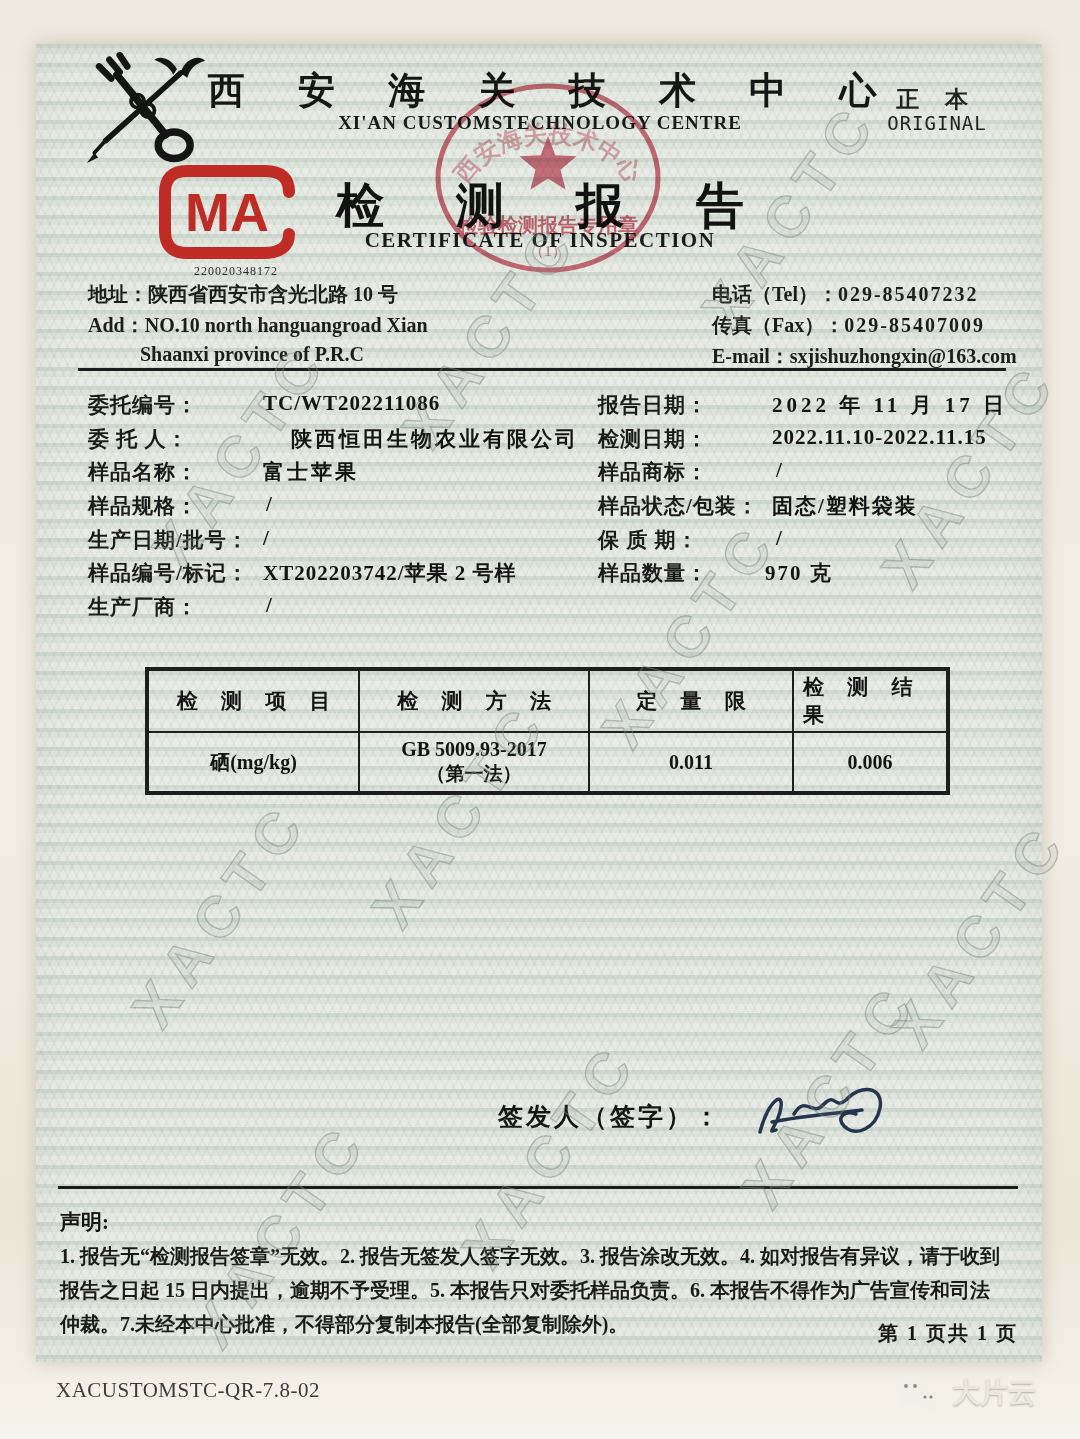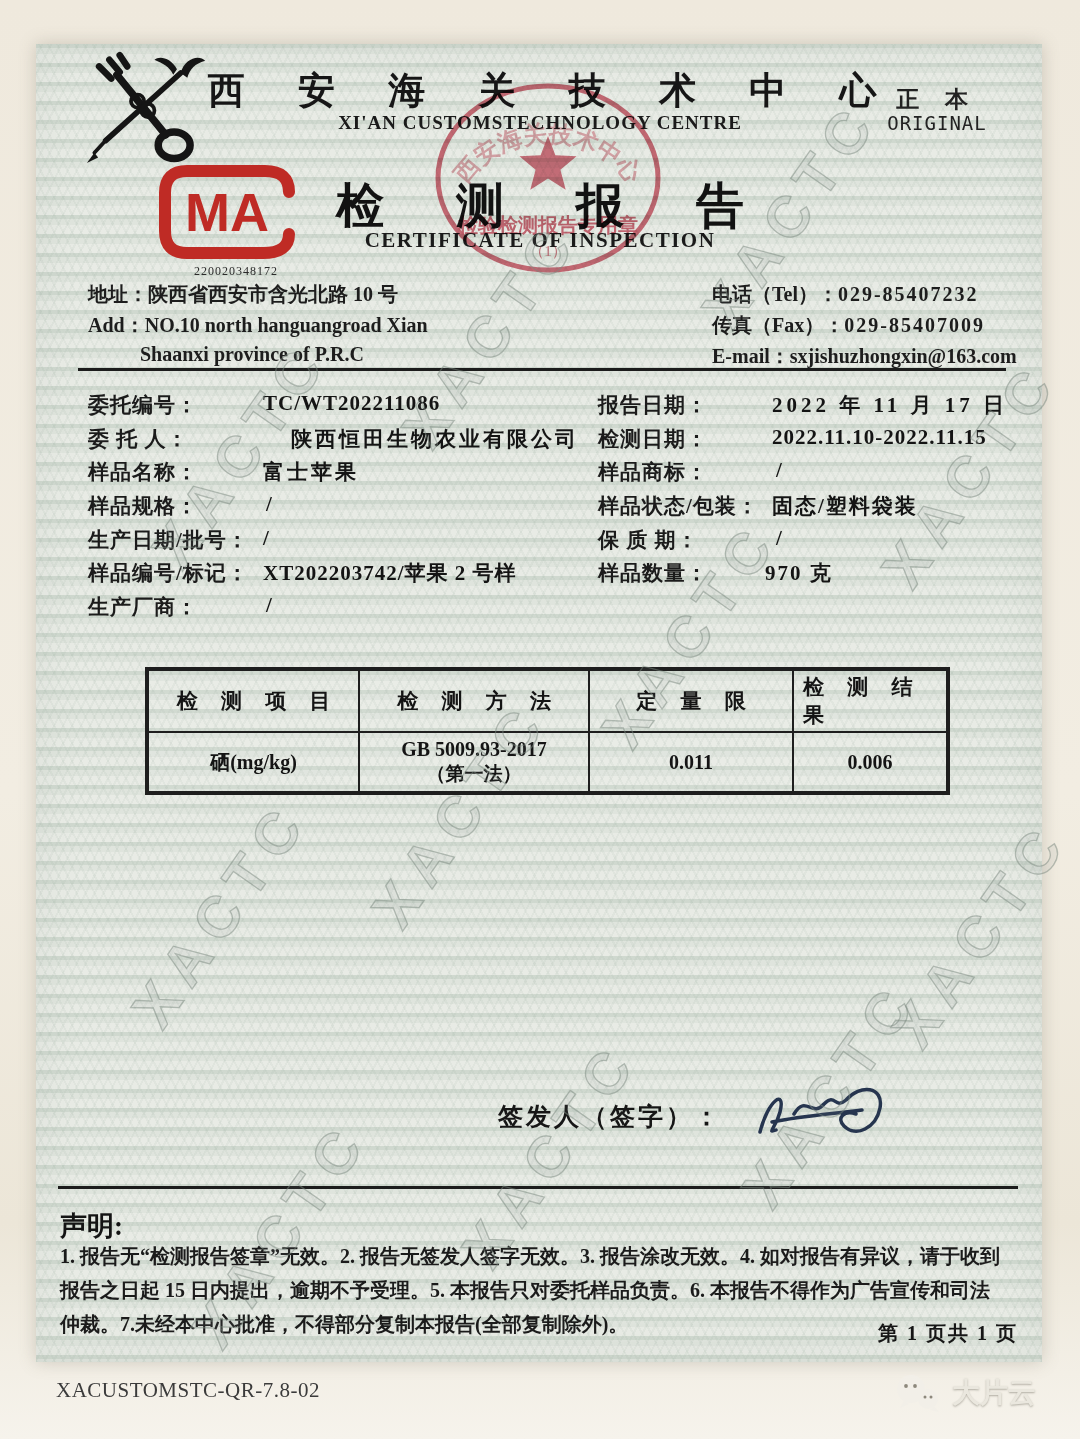--- a/index.html
+++ b/index.html
@@ -49,21 +49,21 @@
   .rtable .cell{
     border:1.6px solid #1e1e1e;display:flex;flex-direction:column;align-items:center;justify-content:center;
     color:#141414;
   }
   .rtable .head{height:60px;font-size:21px;font-weight:bold;letter-spacing:9px;padding-left:9px;}
   .rtable .datc{height:58px;font-size:20px;font-weight:bold;}
   .rtable .m2{font-size:19px;}
 
   .sig-label{left:498px;top:1100px;font-size:25px;font-weight:bold;letter-spacing:3px;color:#161616;}
 
-  .stmt-title{left:60px;top:1208px;font-size:27px;font-weight:bold;color:#141414;}
+  .stmt-title{left:60px;top:1208px;font-size:21px;font-weight:bold;color:#141414;}
   .stmt-line{left:60px;width:958px;font-size:20px;font-weight:600;color:#1b1b1b;white-space:nowrap;}
   .page-info{right:62px;top:1320px;font-size:20px;font-weight:bold;letter-spacing:2px;color:#161616;}
 
   .doc-code{left:56px;top:1378px;font-size:21px;letter-spacing:.5px;color:#3b3b3b;}
   .brand{right:44px;top:1372px;display:flex;align-items:center;gap:8px;}
   .brand-text{font-size:28px;font-weight:bold;color:#eae7de;text-shadow:0 1px 2px rgba(95,90,78,.45);font-family:"Liberation Sans","DejaVu Sans",sans-serif;}
 
   .wm{
     position:absolute;font-family:"Liberation Sans","DejaVu Sans",sans-serif;
     font-weight:bold;font-size:58px;letter-spacing:12px;white-space:nowrap;

